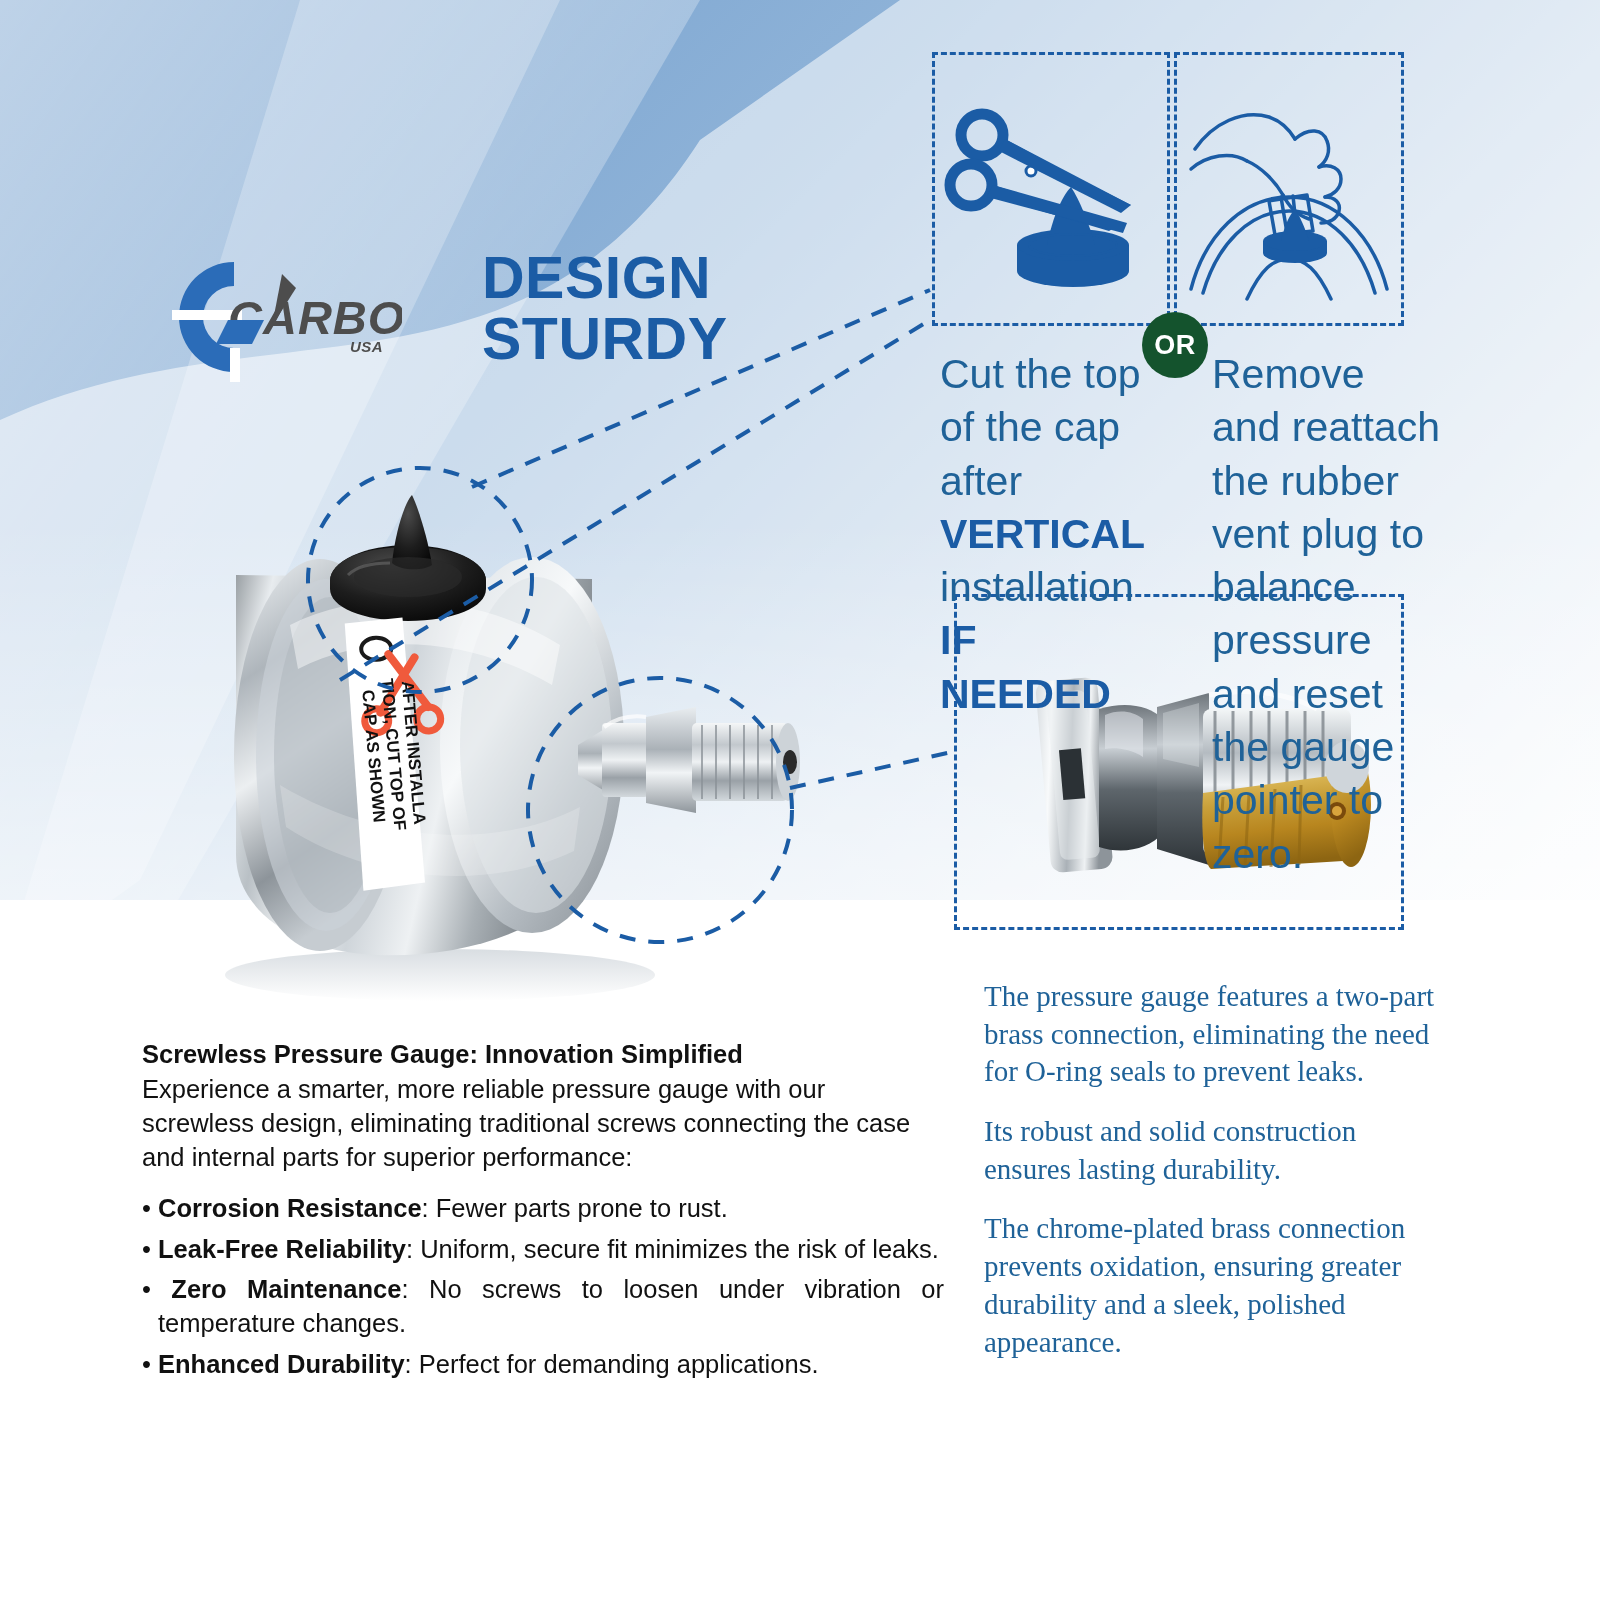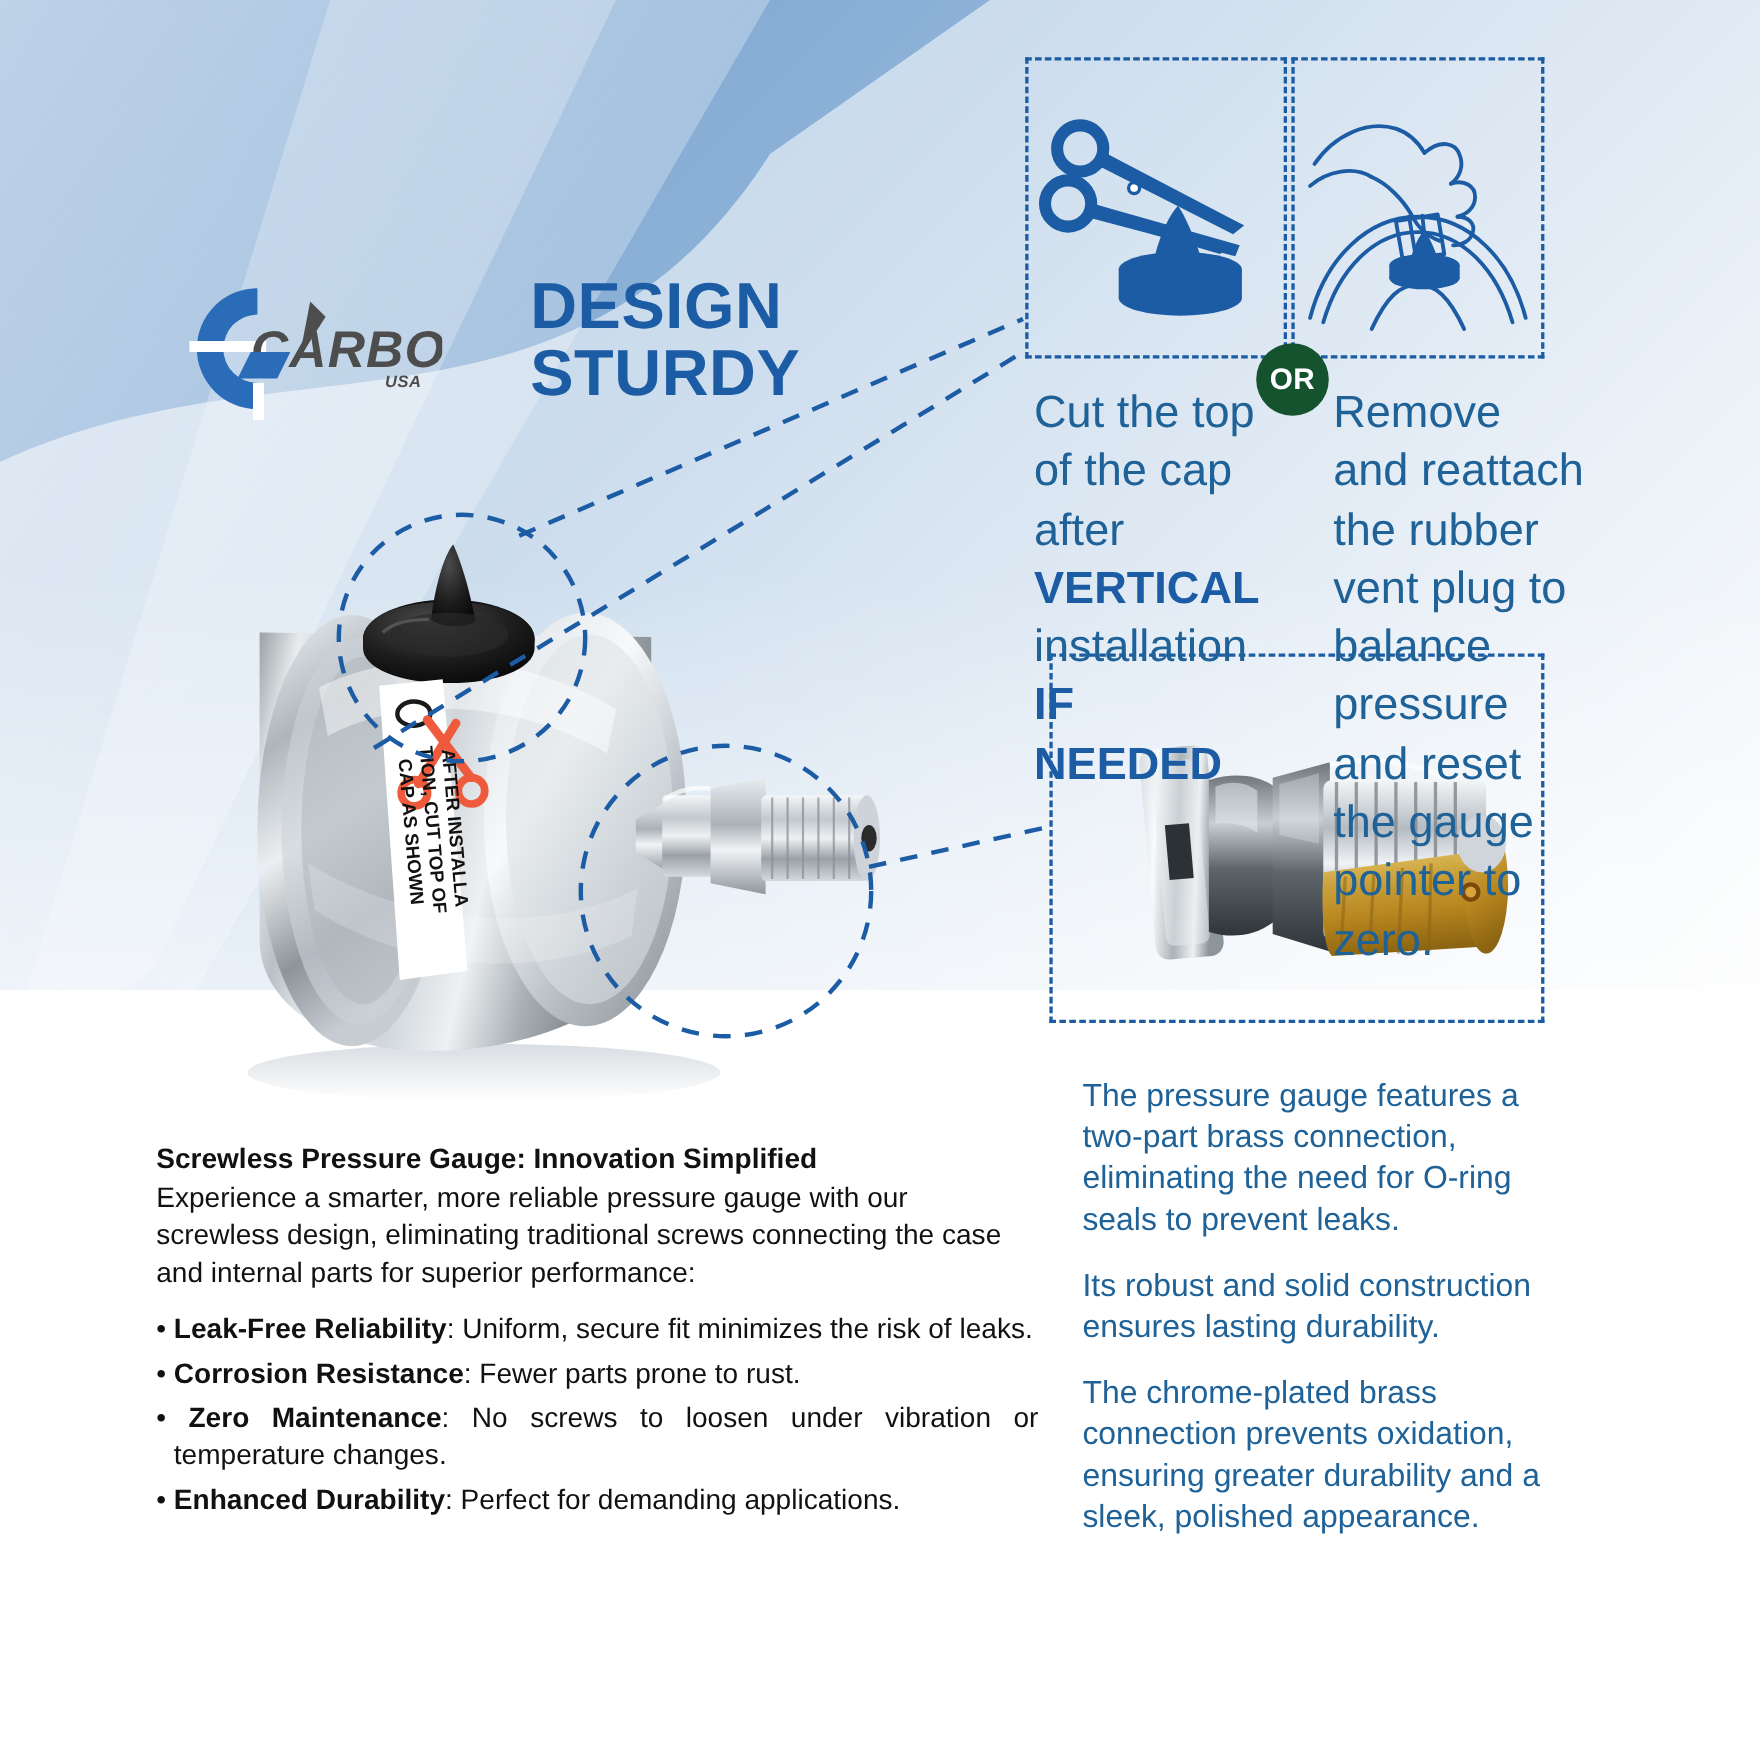--- a/index.html
+++ b/index.html
@@ -61,21 +61,21 @@
   #body-left p{margin:0 0 17px 0;}
   #body-left ul{margin:0 0 16px 0;padding:0;list-style:none;}
   #body-left li{margin:0 0 7px 0;padding-left:16px;text-indent:-16px;}
   #body-left li b{font-weight:bold;}
   #body-left li.justify{text-align:justify;}
   #body-left p.last{margin-top:2px;}
 
   
   #body-right{
     position:absolute;left:984px;top:978px;width:452px;z-index:6;
-    color:#1f6298;font-size:29px;line-height:1.30;
+    color:#1f6298;font-size:29px;line-height:1.30;font-family:Liberation Serif, serif;
   }
   #body-right p{margin:0 0 22px 0;}
   #body-right p:last-child{margin-bottom:0;}
 </style>
 </head>
 <body>
 
 <svg id="bg" viewBox="0 0 1600 1600">
   <defs>
     <linearGradient id="bgGrad" x1="0" y1="0" x2="1" y2="1">
@@ -370,22 +370,22 @@
     <circle cx="380" cy="214" r="9" fill="#7a4a0c"></circle>
     <circle cx="380" cy="214" r="5" fill="#d9a43c"></circle>
     <path d="M252,98 C290,90 330,96 360,112" stroke="#ffffff" stroke-width="5" fill="none" opacity="0.6"></path>
   </svg>
 </div>
 
 <div id="body-left">
   <h3>Screwless Pressure Gauge: Innovation Simplified</h3>
   <p>Experience a smarter, more reliable pressure gauge with our screwless design, eliminating traditional screws connecting the case and internal parts for superior performance:</p>
   <ul>
+    <li>•&nbsp;<b>Corrosion Resistance</b><span>: </span><span>Fewer parts prone to rust.</span></li>
     <li>•&nbsp;<b>Leak-Free Reliability</b><span>: </span><span>Uniform, secure fit minimizes the risk of leaks.</span></li>
-    <li>•&nbsp;<b>Corrosion Resistance</b><span>: </span><span>Fewer parts prone to rust.</span></li>
     <li class="justify">•&nbsp;<b>Zero Maintenance</b><span>: </span><span>No screws to loosen under vibration or temperature changes.</span></li>
     <li>•&nbsp;<b>Enhanced Durability</b><span>: </span><span>Perfect for demanding applications.</span></li>
   </ul>
 </div>
 
 <div id="body-right">
   <p>The pressure gauge features a two-part brass connection, eliminating the need for O-ring seals to prevent leaks.</p>
   <p>Its robust and solid construction ensures lasting durability.</p>
   <p>The chrome-plated brass connection prevents oxidation, ensuring greater durability and a sleek, polished appearance.</p>
 </div>

